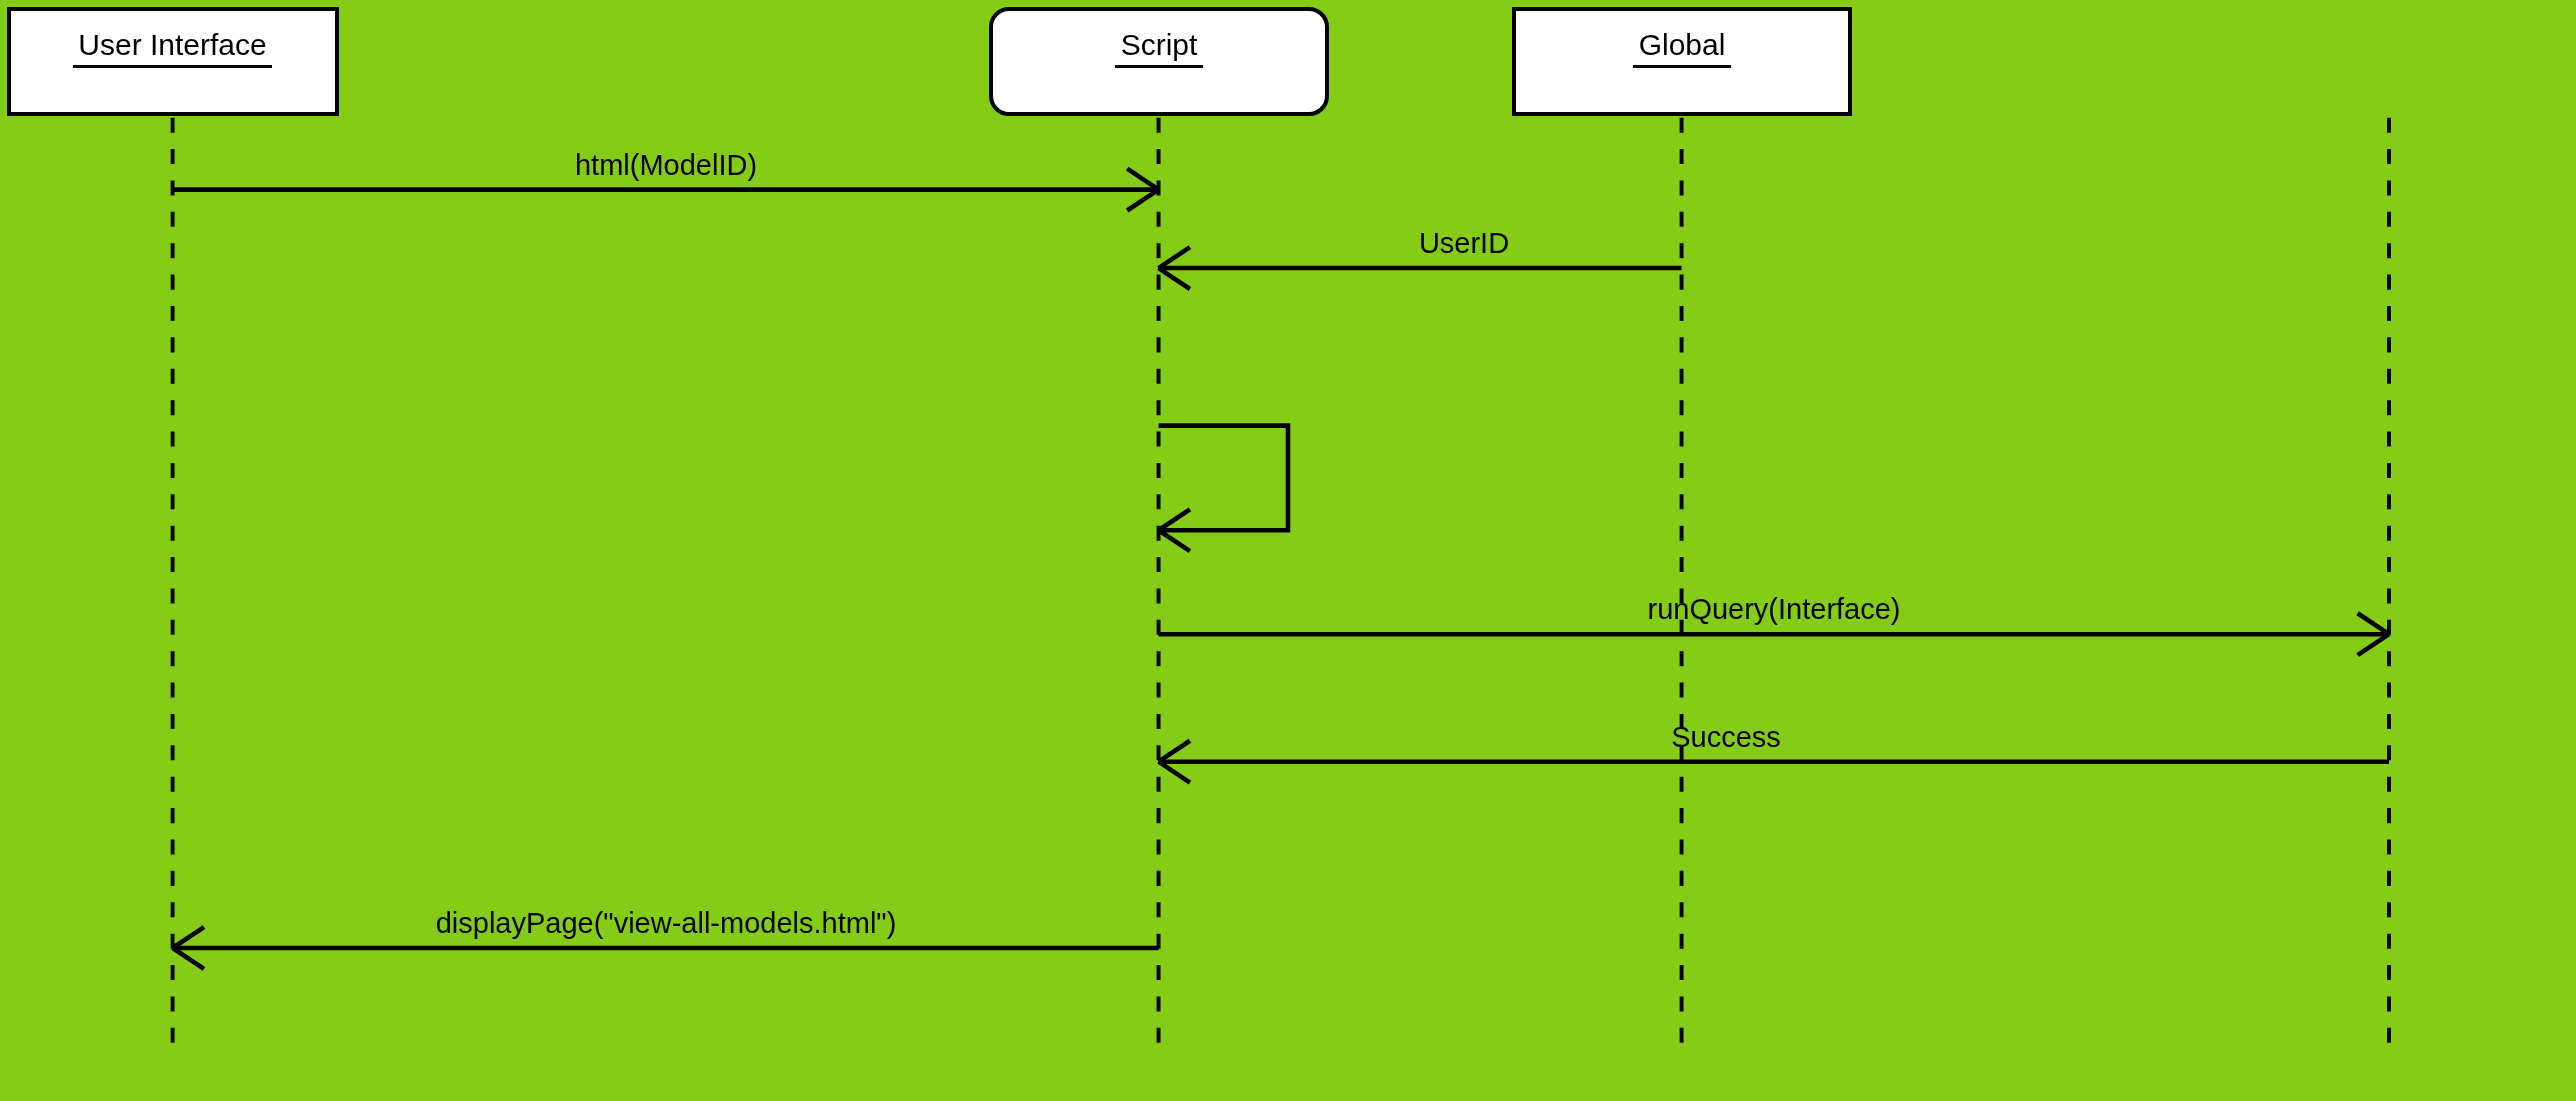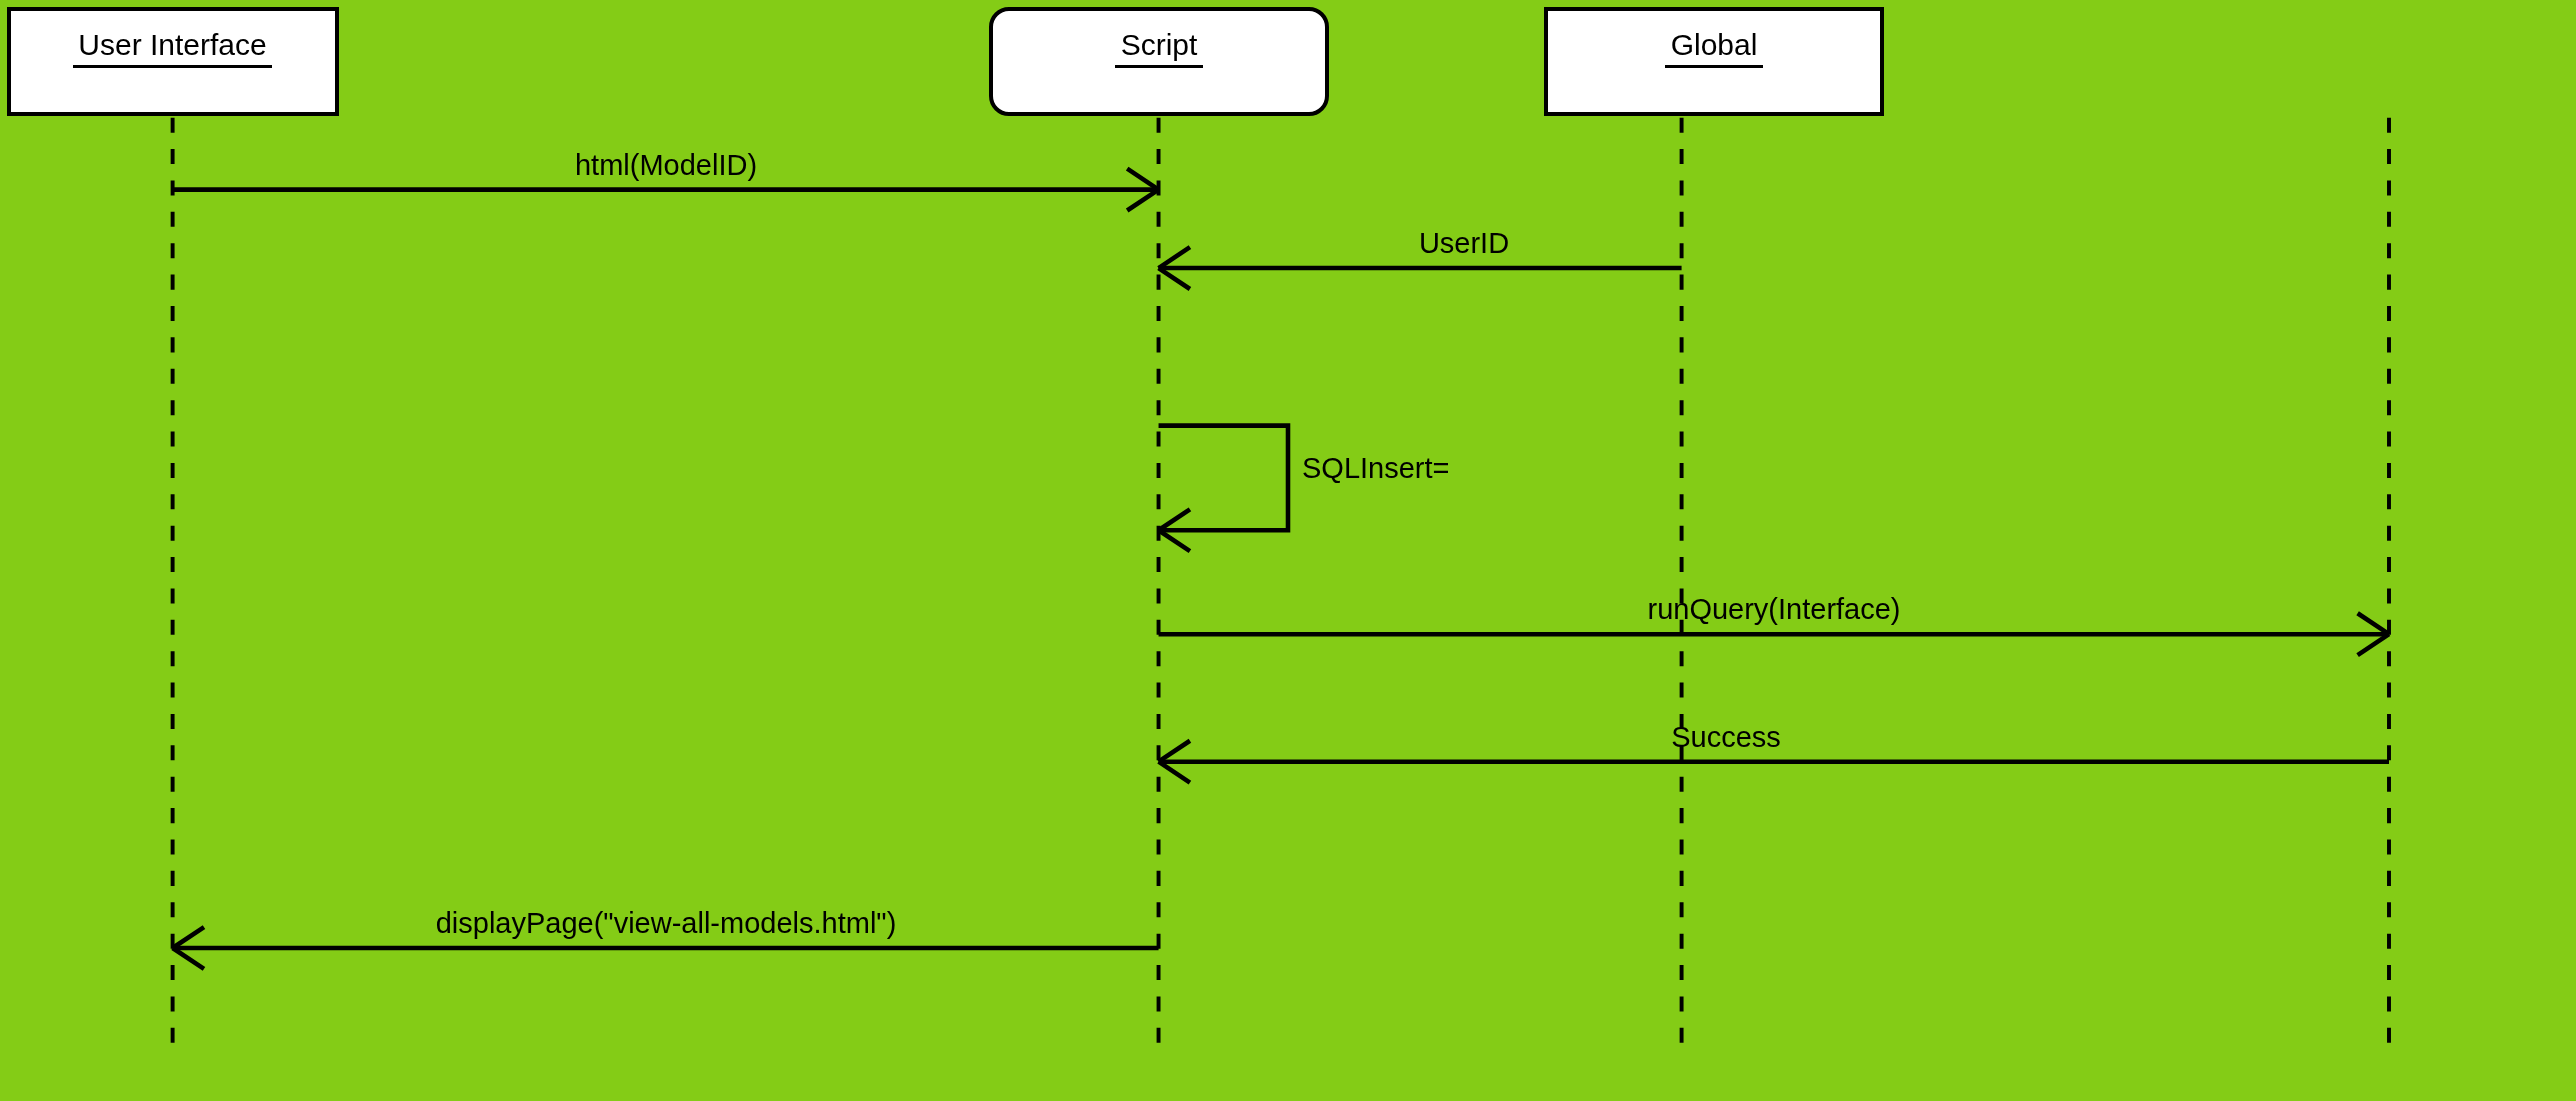--- a/index.html
+++ b/index.html
@@ -96,30 +96,29 @@
       <path d="M 264 1450 L 312 1418 M 264 1450 L 312 1482" stroke-width="7"></path>
     </g>
   </svg>
 
   <div class="actor" style="left:6.5px; width:332px;">
     <span class="actor-label">User Interface</span>
   </div>
   <div class="actor" style="left:989px; width:340px;border-radius:20px;">
     <span class="actor-label">Script</span>
   </div>
-  <div class="actor" style="left:1512px; width:340px;margin-left:32px;">
+  <div class="actor" style="left:1512px; width:340px;">
     <span class="actor-label">Global</span>
   </div>
 
   <div class="msg-label" style="left:666px; top:148px;">html(ModelID)</div>
 
   <div class="msg-label" style="left:1420px; top:226px;margin-left:44px;">UserID</div>
 
   <div class="msg-label self-call" style="left:1302px; top:450px;">
-    <div>SQLInsert=</div>
   </div>
 
   <div class="msg-label" style="left:1774px; top:592px;">runQuery(Interface)</div>
 
   <div class="msg-label" style="left:1726px; top:720px;">Success</div>
 
   <div class="msg-label" style="left:666px; top:906px;">displayPage("view-all-models.html")</div>
 
 </div>
 

